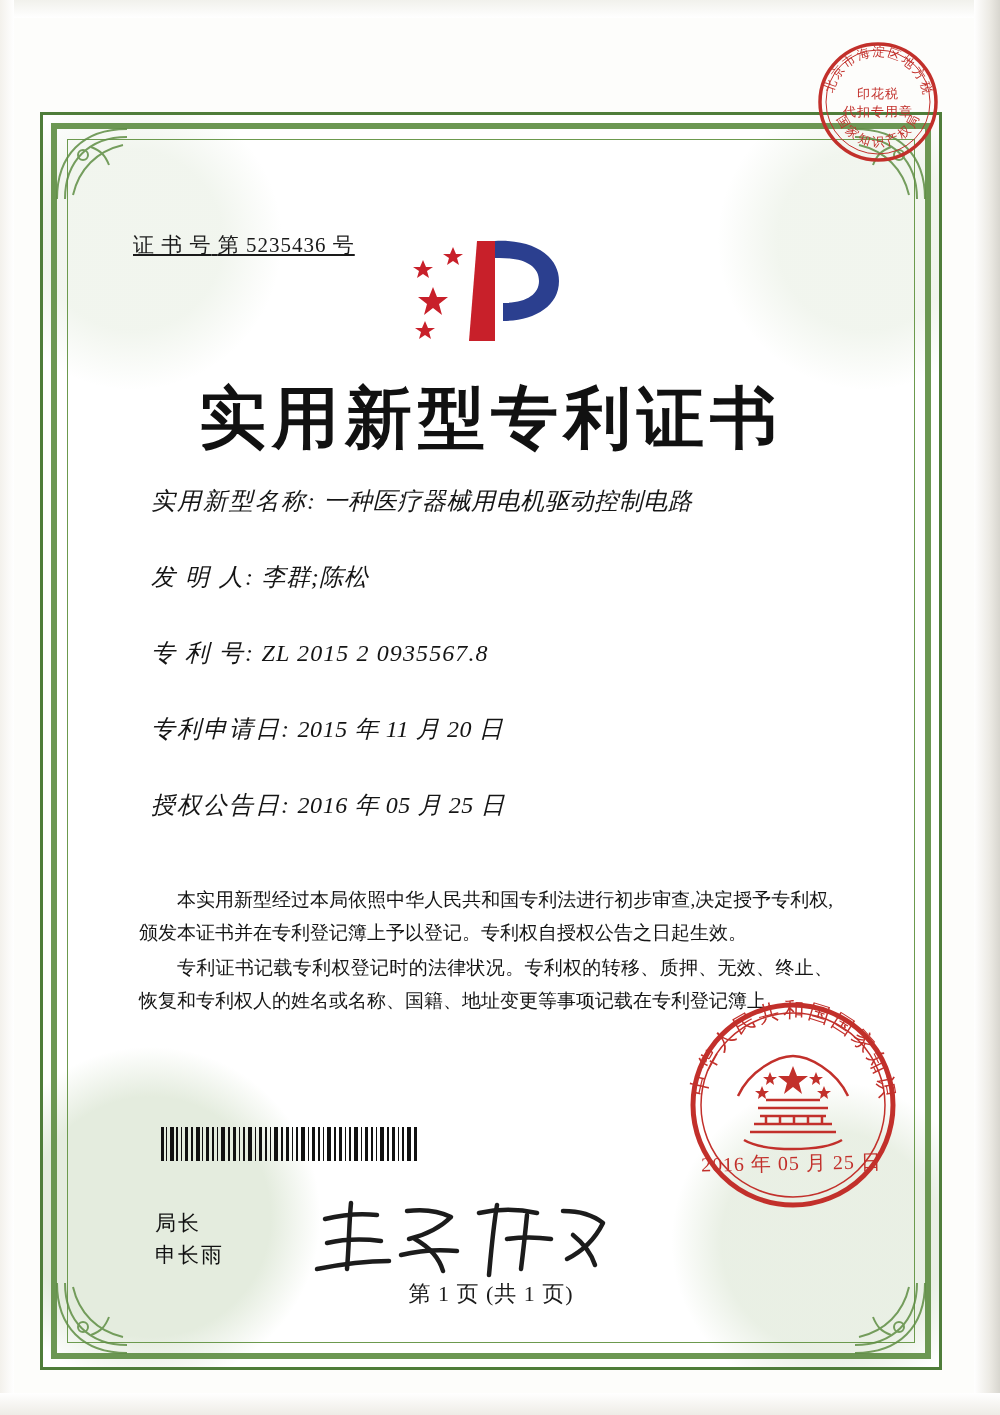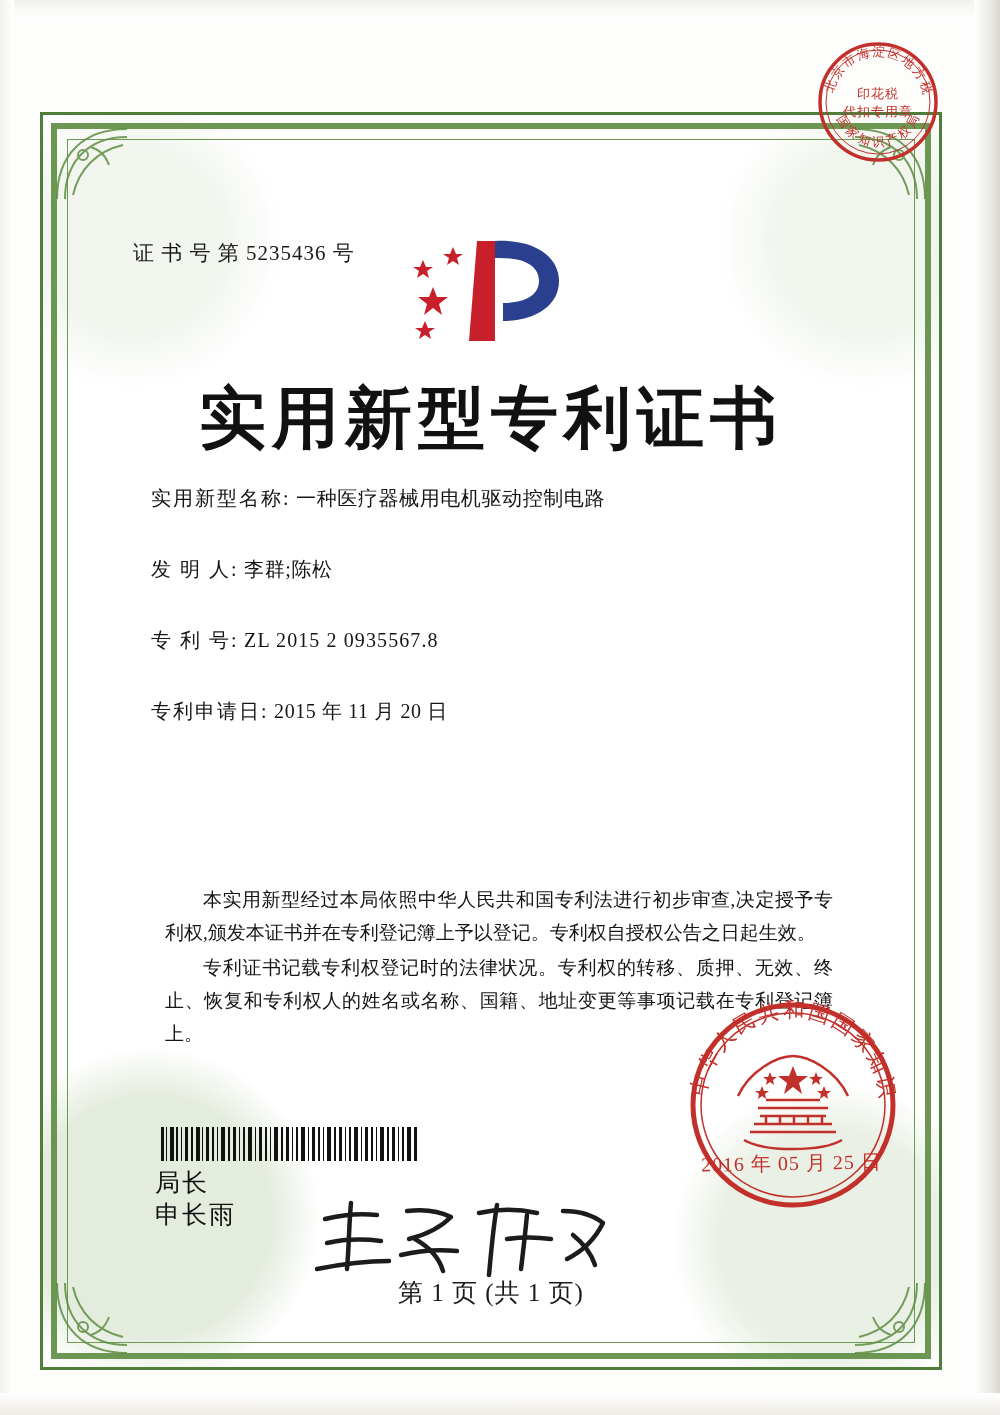--- a/index.html
+++ b/index.html
@@ -86,24 +86,25 @@
   .c-br { right: 10px; bottom: 10px; transform: scale(-1,-1); }
 
   .content {
     position: absolute;
     left: 40px; top: 40px; right: 40px; bottom: 40px;
   }
 
   .cert-no {
     position: absolute;
     left: 50px;
-    top: 84px;
+    top: 76px;
     font-size: 21px;
     letter-spacing: 1px;
     color: #1a1a1a;
+    text-decoration: underline;
   }
 
   
   .logo {
     position: absolute;
     left: 50%;
     transform: translateX(-50%);
     top: 70px;
     width: 176px;
     height: 128px;
@@ -122,32 +123,33 @@
   }
 
   .fields {
     position: absolute;
     left: 68px;
     top: 330px;
     right: 60px;
   }
   .field-row {
     margin-bottom: 44px;
-    font-size: 20px;
+    font-size: 24px;
     color: #151515;
     letter-spacing: .5px;
     white-space: nowrap;
+    font-style: italic;
   }
   .field-label { letter-spacing: 2px; }
   .field-value { letter-spacing: .6px; }
   .mono-val { font-family: "Liberation Serif", serif; letter-spacing: 1.1px; margin-top: 16px; }
 
   .paragraphs {
     position: absolute;
-    left: 82px;
+    left: 56px;
     right: 66px;
     top: 728px;
     font-size: 19px;
     line-height: 33px;
     color: #151515;
     text-align: justify;
   }
   .paragraphs p {
     margin: 0 0 2px 0;
     text-indent: 2em;
@@ -158,22 +160,22 @@
     left: 78px;
     top: 972px;
     width: 260px;
     height: 34px;
   }
   .barcode svg { display:block; }
 
   .sign-block {
     position: absolute;
     left: 72px;
-    top: 1012px;
-    font-size: 25px;
+    top: 1052px;
+    font-size: 21px;
     line-height: 32px;
     letter-spacing: 2px;
     color: #111;
   }
   .signature {
     position: absolute;
     left: 228px;
     top: 1040px;
     width: 300px;
     height: 90px;
@@ -204,21 +206,21 @@
     color: #c2302b;
     letter-spacing: 1px;
     transform: rotate(-1deg);
   }
 
   .page-footer {
     position: absolute;
     left: 0; right: 0;
     bottom: 18px;
     text-align: center;
-    font-size: 25px;
+    font-size: 22px;
     color: #1a1a1a;
     letter-spacing: 1px;
   }
 </style>
 </head>
 <body>
 
 <div class="page">
 
   <div class="scan-edge-top"></div>
@@ -309,20 +311,24 @@
           <span class="field-label">发  明  人:</span>
           <span class="field-value">李群;陈松</span>
         </div>
         <div class="field-row">
           <span class="field-label">专  利  号:</span>
           <span class="field-value mono-val">ZL 2015 2 0935567.8</span>
         </div>
         <div class="field-row">
           <span class="field-label">专利申请日:</span>
           <span class="field-value">2015 年 11 月 20 日</span>
+        </div>
+        <div class="field-row">
+          <span class="field-label">授权公告日:</span>
+          <span class="field-value">2016 年 05 月 25 日</span>
         </div>
       </div>
 
       <div class="paragraphs">
         <p>本实用新型经过本局依照中华人民共和国专利法进行初步审查,决定授予专利权,颁发本证书并在专利登记簿上予以登记。专利权自授权公告之日起生效。</p>
         <p>专利证书记载专利权登记时的法律状况。专利权的转移、质押、无效、终止、恢复和专利权人的姓名或名称、国籍、地址变更等事项记载在专利登记簿上。</p>
       </div>
 
       <div class="barcode">
         <svg width="260" height="34" viewBox="0 0 260 34">

